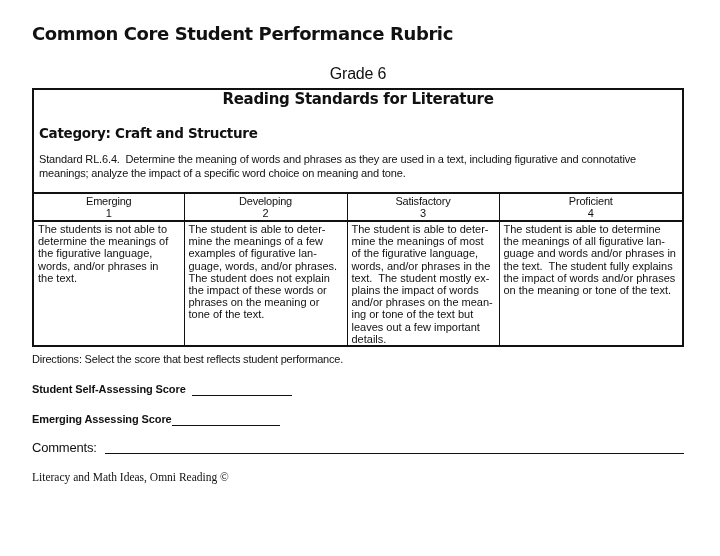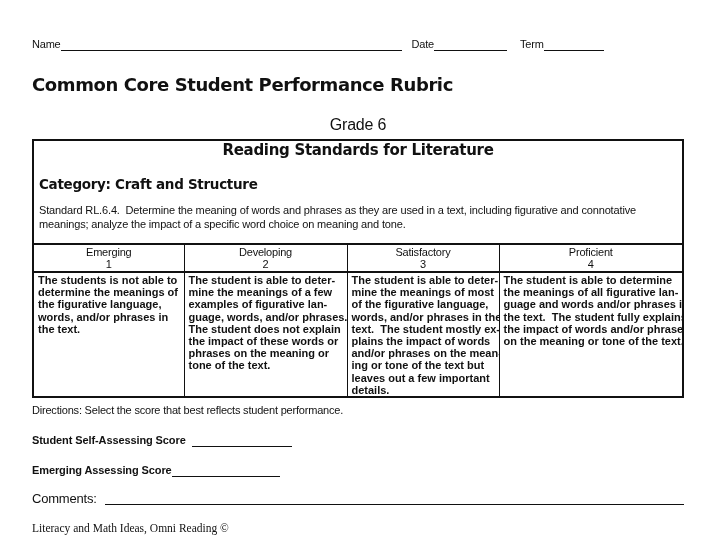--- a/index.html
+++ b/index.html
@@ -32,45 +32,37 @@
             white-space:pre;overflow:hidden;}
   
   table.rubric{border-collapse:collapse;table-layout:fixed;width:100%;margin-top:12px;}
   table.rubric col.c1{width:150px;} table.rubric col.c2{width:163px;} table.rubric col.c3{width:152px;}
   th,td{border:1.5px solid #111;vertical-align:top;}
   th{border-top:2px solid #111;border-bottom:2px solid #111;font-weight:400;
      font-size:11px;line-height:12px;letter-spacing:-0.2px;text-align:center;padding:1px 0 1px 0;}
   td{font-size:11px;line-height:12.2px;padding:1px 2px 0 4px;white-space:pre;overflow:hidden;}
   th:first-child,td:first-child{border-left:none;}
   th:last-child,td:last-child{border-right:none;}
-  td{border-bottom:none;font-weight:bold;}
+  td{border-bottom:none;}
   
   .directions{margin-top:6px;font-size:11px;line-height:13px;letter-spacing:-0.2px;}
   .score-row{display:flex;align-items:center;margin-top:16px;font-size:11px;line-height:14px;font-weight:700;letter-spacing:-0.1px;}
   .score-line{display:inline-block;border-bottom:1.6px solid #111;height:12px;}
   .line-student{width:100px;margin-left:6px;}
   .line-teacher{width:108px;}
   .comments-row{display:flex;align-items:flex-end;margin-top:15px;font-size:13px;line-height:13px;letter-spacing:-0.2px;}
   .comments-line{flex:1;border-bottom:1.4px solid #111;height:11px;margin-left:8px;}
   .footer{margin-top:16px;text-align:left;padding-right:10px;
           font-family:"Liberation Serif",serif;font-size:11.5px;line-height:14px;}
 </style>
 </head>
 <body>
 
 <div class="page">
 
-  <div class="name-row">
-    <span>Name</span>
-    <span class="fill-line line-name"></span>
-    <span class="gap-date">Date</span>
-    <span class="fill-line line-date"></span>
-    <span class="gap-term">Term</span>
-    <span class="fill-line line-term"></span>
-  </div>
 
   <div class="title">Common Core Student Performance Rubric</div>
   <div class="grade">Grade 6</div>
 
   <div class="rubric-box">
     <div class="box-h1">Reading Standards for Literature</div>
     <div class="category">Category:  Craft and Structure</div>
     <div class="standard">Standard RL.6.4.  Determine the meaning of words and phrases as they are used in a text, including figurative and connotative
 meanings; analyze the impact of a specific word choice on meaning and tone.</div>
 

